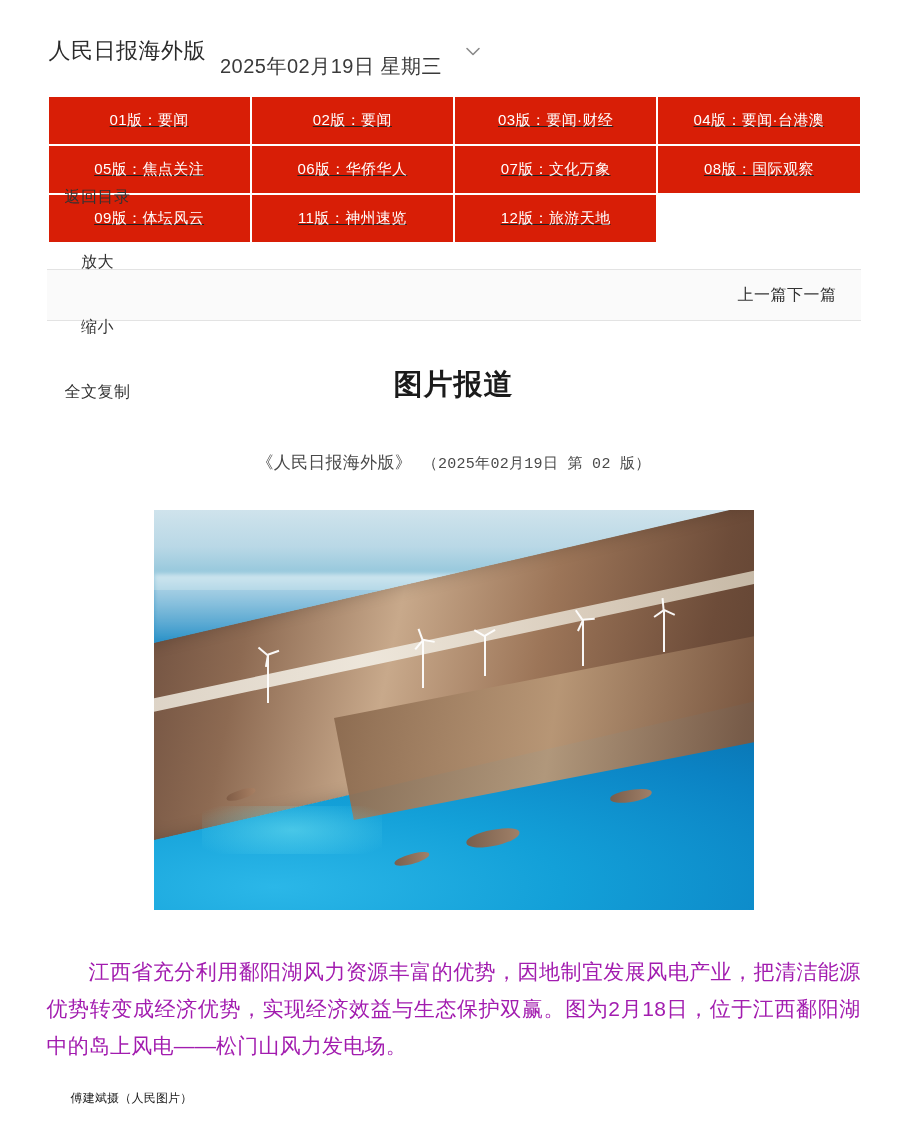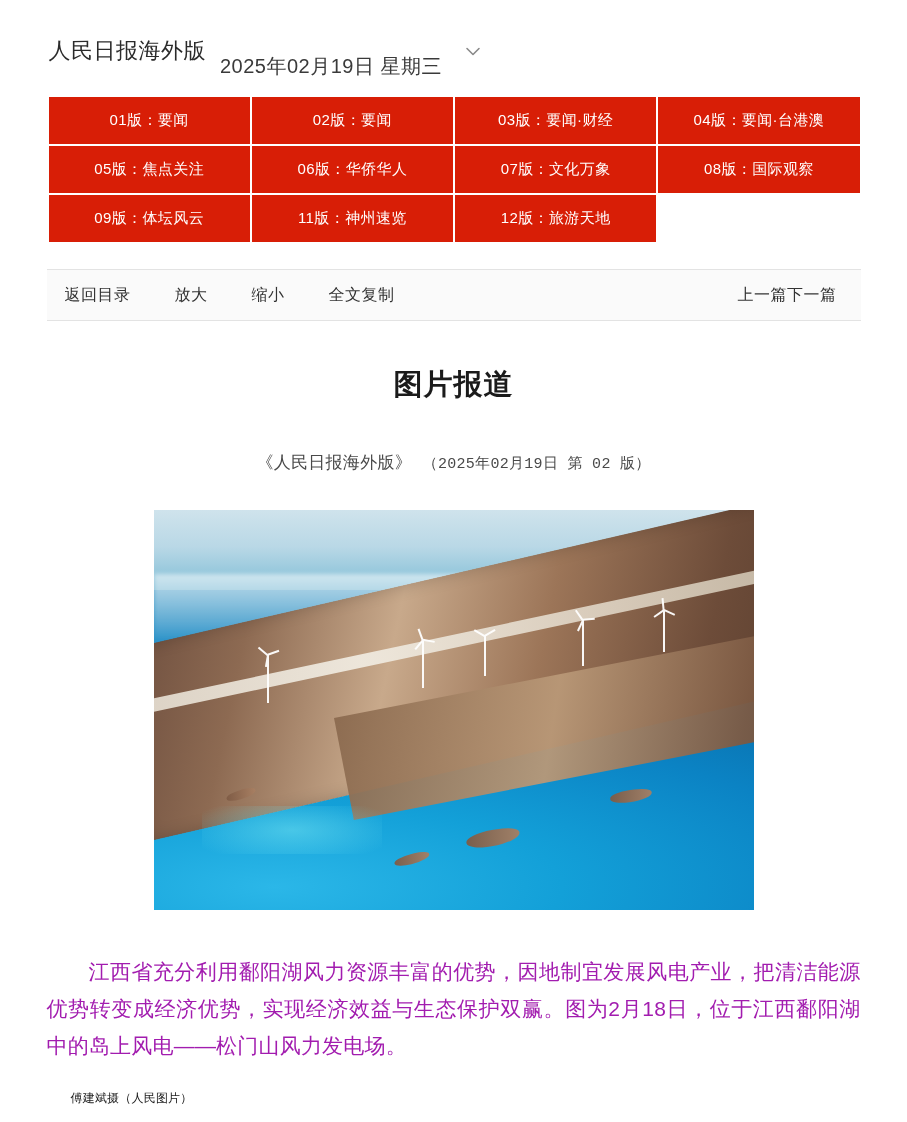--- a/index.html
+++ b/index.html
@@ -45,20 +45,21 @@
     width: 22px;
     height: 22px;
     position: relative;
     cursor: pointer;
   }
   .chev svg { display: block; }
 
   
   .index-wrap {
     padding: 0 26px;
+    text-decoration: underline;
   }
   .index-grid {
     display: grid;
     grid-template-columns: repeat(4, 1fr);
     border-left: 1px solid #ffffff;
   }
   .index-cell {
     background: #d81e06;
     color: #ffffff;
     font-size: 15px;
@@ -78,20 +79,21 @@
     background: #fafafa;
     height: 52px;
     display: flex;
     align-items: center;
     padding: 0 18px;
   }
   .toolbar-left {
     display: flex;
     align-items: center;
     gap: 44px;
+    flex-direction: column;
   }
   .toolbar-right {
     margin-left: auto;
     display: flex;
     align-items: center;
     padding-right: 6px;
   }
   .tb-item {
     font-size: 16px;
     color: #333333;

